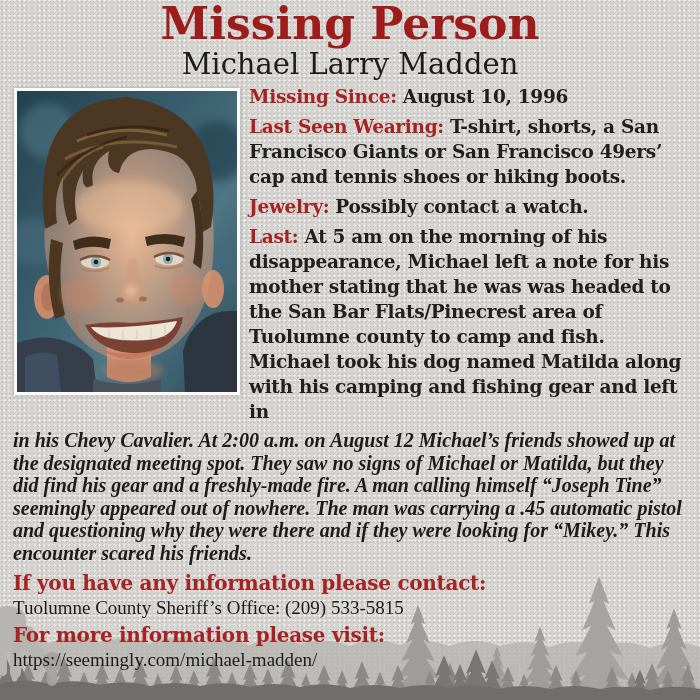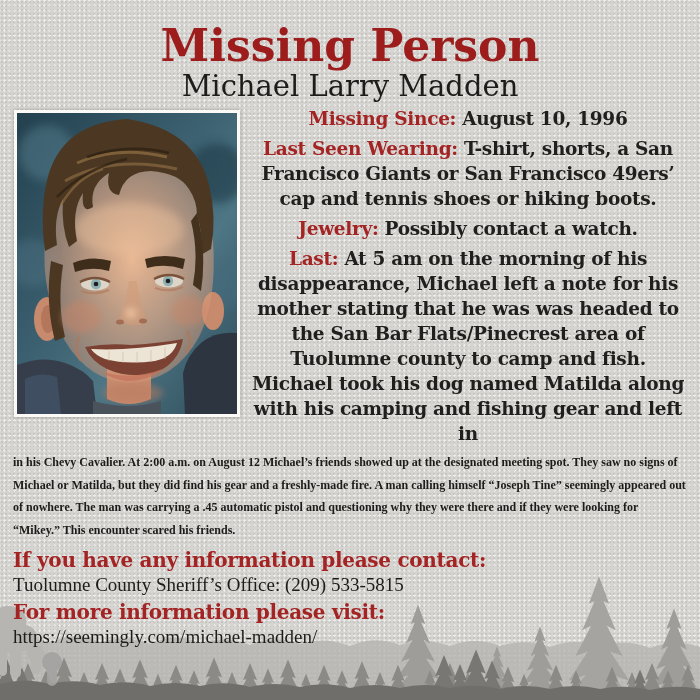--- a/index.html
+++ b/index.html
@@ -8,40 +8,40 @@
     width:700px;height:700px;
     overflow:hidden;
     background-color:#d5d4d1;
     background-image:
       radial-gradient(rgba(110,108,102,0.14) 1px, transparent 1.3px),
       radial-gradient(rgba(255,255,255,0.55) 1px, transparent 1.3px);
     background-size:4px 4px,5px 5px;
     background-position:0 0,2px 3px;
     font-family:"DejaVu Serif",serif;
   }
-  .hdr{position:relative;z-index:2;text-align:center;padding-top:22px;}
+  .hdr{position:relative;z-index:2;text-align:center;padding-top:0;}
   .title{margin:0;font-size:44px;line-height:1.08;font-weight:bold;color:#9d1d1d;letter-spacing:0;}
   .subtitle{margin:1px 0 0 0;font-size:29px;line-height:1.1;font-weight:normal;color:#1d1c1a;}
   .content{position:relative;z-index:2;padding:0 13px;}
   .photo{
     float:left;width:220px;height:301px;
     border:3px solid #fbfaf7;
     margin:4px 9px 6px 1px;
     background:#34535f;
     box-shadow:0 0 3px rgba(0,0,0,0.25);
   }
   .photo svg{display:block;width:100%;height:100%;}
-  .info p{margin:0 0 5px 0;font-size:18.5px;line-height:25px;font-weight:bold;color:#211f1d;letter-spacing:-0.3px;text-align:center;}
+  .info p{margin:0 0 5px 0;font-size:18.5px;line-height:25px;font-weight:bold;color:#211f1d;letter-spacing:-0.3px;}
   .info p.first{margin-top:4px;}
   .info .lbl{color:#a42323;}
   .wide{
     clear:left;
     font-family:"Liberation Serif",serif;
-    font-size:12px;line-height:22.5px;font-weight:bold;color:#1d1c1a;
-    margin:4px 0 0 0;letter-spacing:0;
+    font-size:20px;line-height:22.5px;font-weight:bold;color:#1d1c1a;
+    margin:4px 0 0 0;letter-spacing:0;font-style:italic;
   }
   .contact{position:relative;z-index:2;padding:0 13px;margin-top:8px;}
   .c-red{margin:0 0 1px 0;font-size:20px;line-height:23px;font-weight:bold;color:#a42323;letter-spacing:-0.3px;}
   .c-black{margin:0 0 4px 0;font-family:"Liberation Serif",serif;font-size:19px;line-height:24px;font-weight:normal;color:#1d1c1a;}
   .trees{position:absolute;left:0;bottom:0;width:700px;height:150px;z-index:1;}
 </style>
 </head>
 <body>
 
 <div class="poster">

